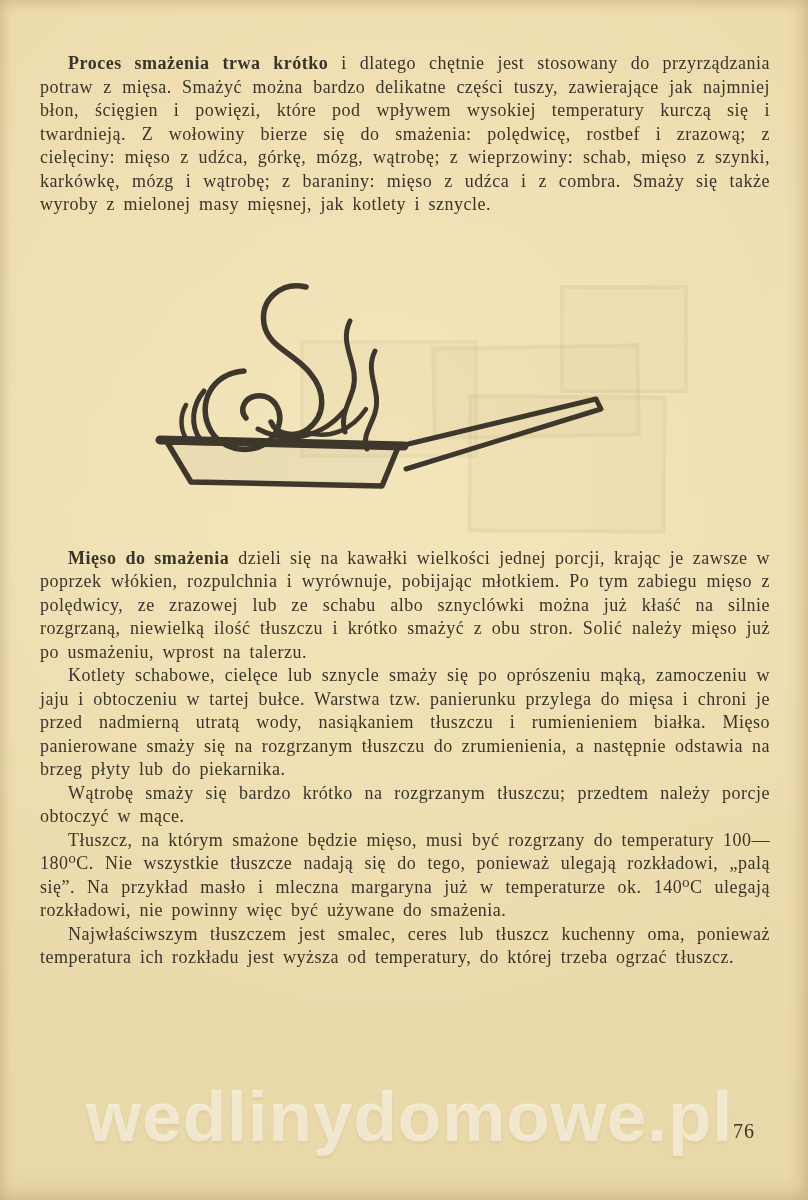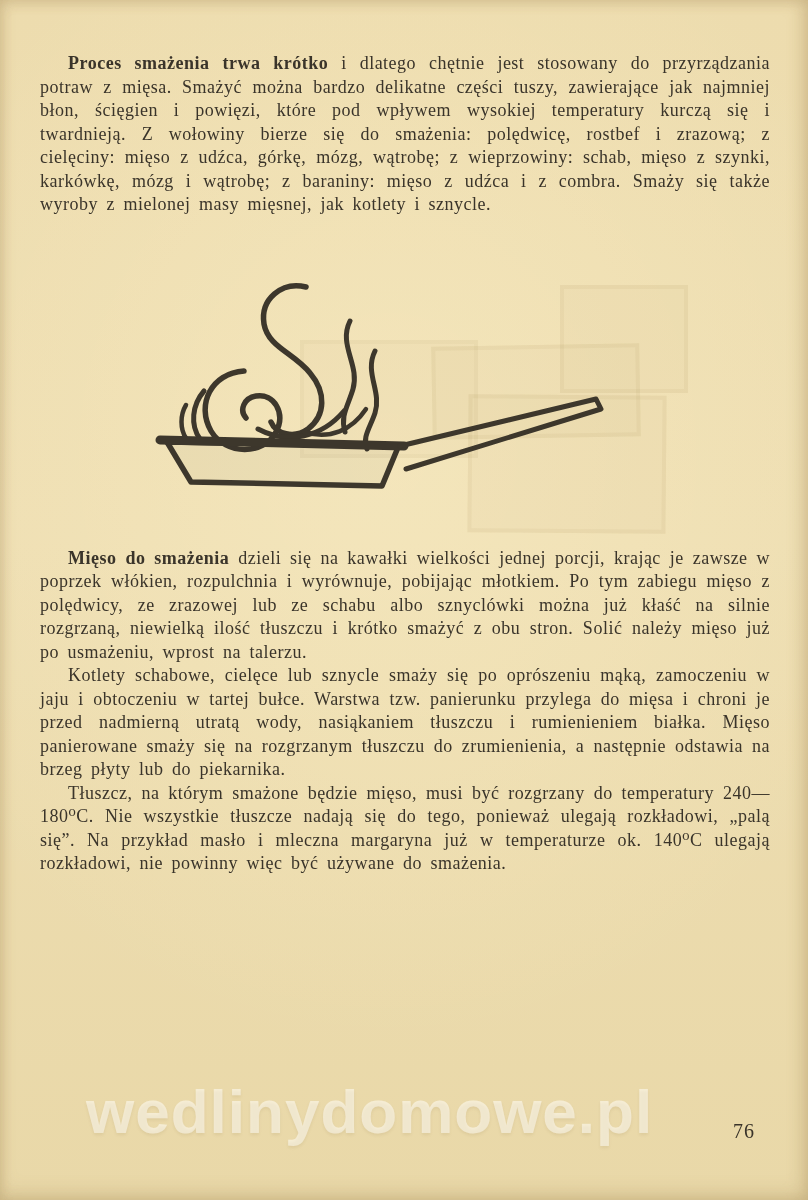--- a/index.html
+++ b/index.html
@@ -52,21 +52,21 @@
     margin: 62px 0 56px 0;
     text-indent: 0;
   }
   .figure-block svg { position: absolute; left: 114px; top: 0; }
 
   .watermark {
     position: absolute;
     left: 86px; top: 1076px;
     font-family: "Liberation Sans", "DejaVu Sans", sans-serif;
     font-weight: 700;
-    font-size: 62px;
+    font-size: 71px;
     letter-spacing: 1px;
     color: rgba(255,251,240,0.46);
     text-shadow: 0 2px 3px rgba(140,115,65,0.12), 0 0 1px rgba(255,255,250,0.3);
     white-space: nowrap;
     pointer-events: none;
   }
   .page-number {
     position: absolute;
     left: 733px; top: 1120px;
     font-size: 20px;
@@ -104,23 +104,25 @@
         <path stroke-width="9" d="M6,161 L250,167"></path>
 
         <path stroke-width="5" d="M246,167 L442,120 L447,130 L252,190"></path>
       </svg>
     </div>
 
     <p class="para"><span class="lead">Mięso do smażenia</span><span> dzieli się na kawałki wielkości jednej porcji, krając je zawsze w poprzek włókien, rozpulchnia i wyrównuje, pobijając młotkiem. Po tym zabiegu mięso z polędwicy, ze zrazowej lub ze schabu albo sznyclówki można już kłaść na silnie rozgrzaną, niewielką ilość tłuszczu i krótko smażyć z obu stron. Solić należy mięso już po usmażeniu, wprost na talerzu.</span></p>
 
     <p class="para"><span>Kotlety schabowe, cielęce lub sznycle smaży się po oprószeniu mąką, zamoczeniu w jaju i obtoczeniu w tartej bułce. Warstwa tzw. panierunku przylega do mięsa i chroni je przed nadmierną utratą wody, nasiąkaniem tłuszczu i rumienieniem białka. Mięso panierowane smaży się na rozgrzanym tłuszczu do zrumienienia, a następnie odstawia na brzeg płyty lub do piekarnika.</span></p>
 
+    <p class="para"><span>Wątrobę smaży się bardzo krótko na rozgrzanym tłuszczu; przedtem należy porcje obtoczyć w mące.</span></p>
 
-    <p class="para"><span>Tłuszcz, na którym smażone będzie mięso, musi być rozgrzany do temperatury 240—180⁰C. Nie wszystkie tłuszcze nadają się do tego, ponieważ ulegają rozkładowi, „palą się”. Na przykład masło i mleczna margaryna już w temperaturze ok. 140⁰C ulegają rozkładowi, nie powinny więc być używane do smażenia.</span></p>
+    <p class="para"><span>Tłuszcz, na którym smażone będzie mięso, musi być rozgrzany do temperatury 100—180⁰C. Nie wszystkie tłuszcze nadają się do tego, ponieważ ulegają rozkładowi, „palą się”. Na przykład masło i mleczna margaryna już w temperaturze ok. 140⁰C ulegają rozkładowi, nie powinny więc być używane do smażenia.</span></p>
 
+    <p class="para"><span>Najwłaściwszym tłuszczem jest smalec, ceres lub tłuszcz kuchenny oma, ponieważ temperatura ich rozkładu jest wyższa od temperatury, do której trzeba ogrzać tłuszcz.</span></p>
 
   </div>
 
   <div class="watermark">wedlinydomowe.pl</div>
 
   <div class="page-number">76</div>
 
 </div>
 
 </body></html>

